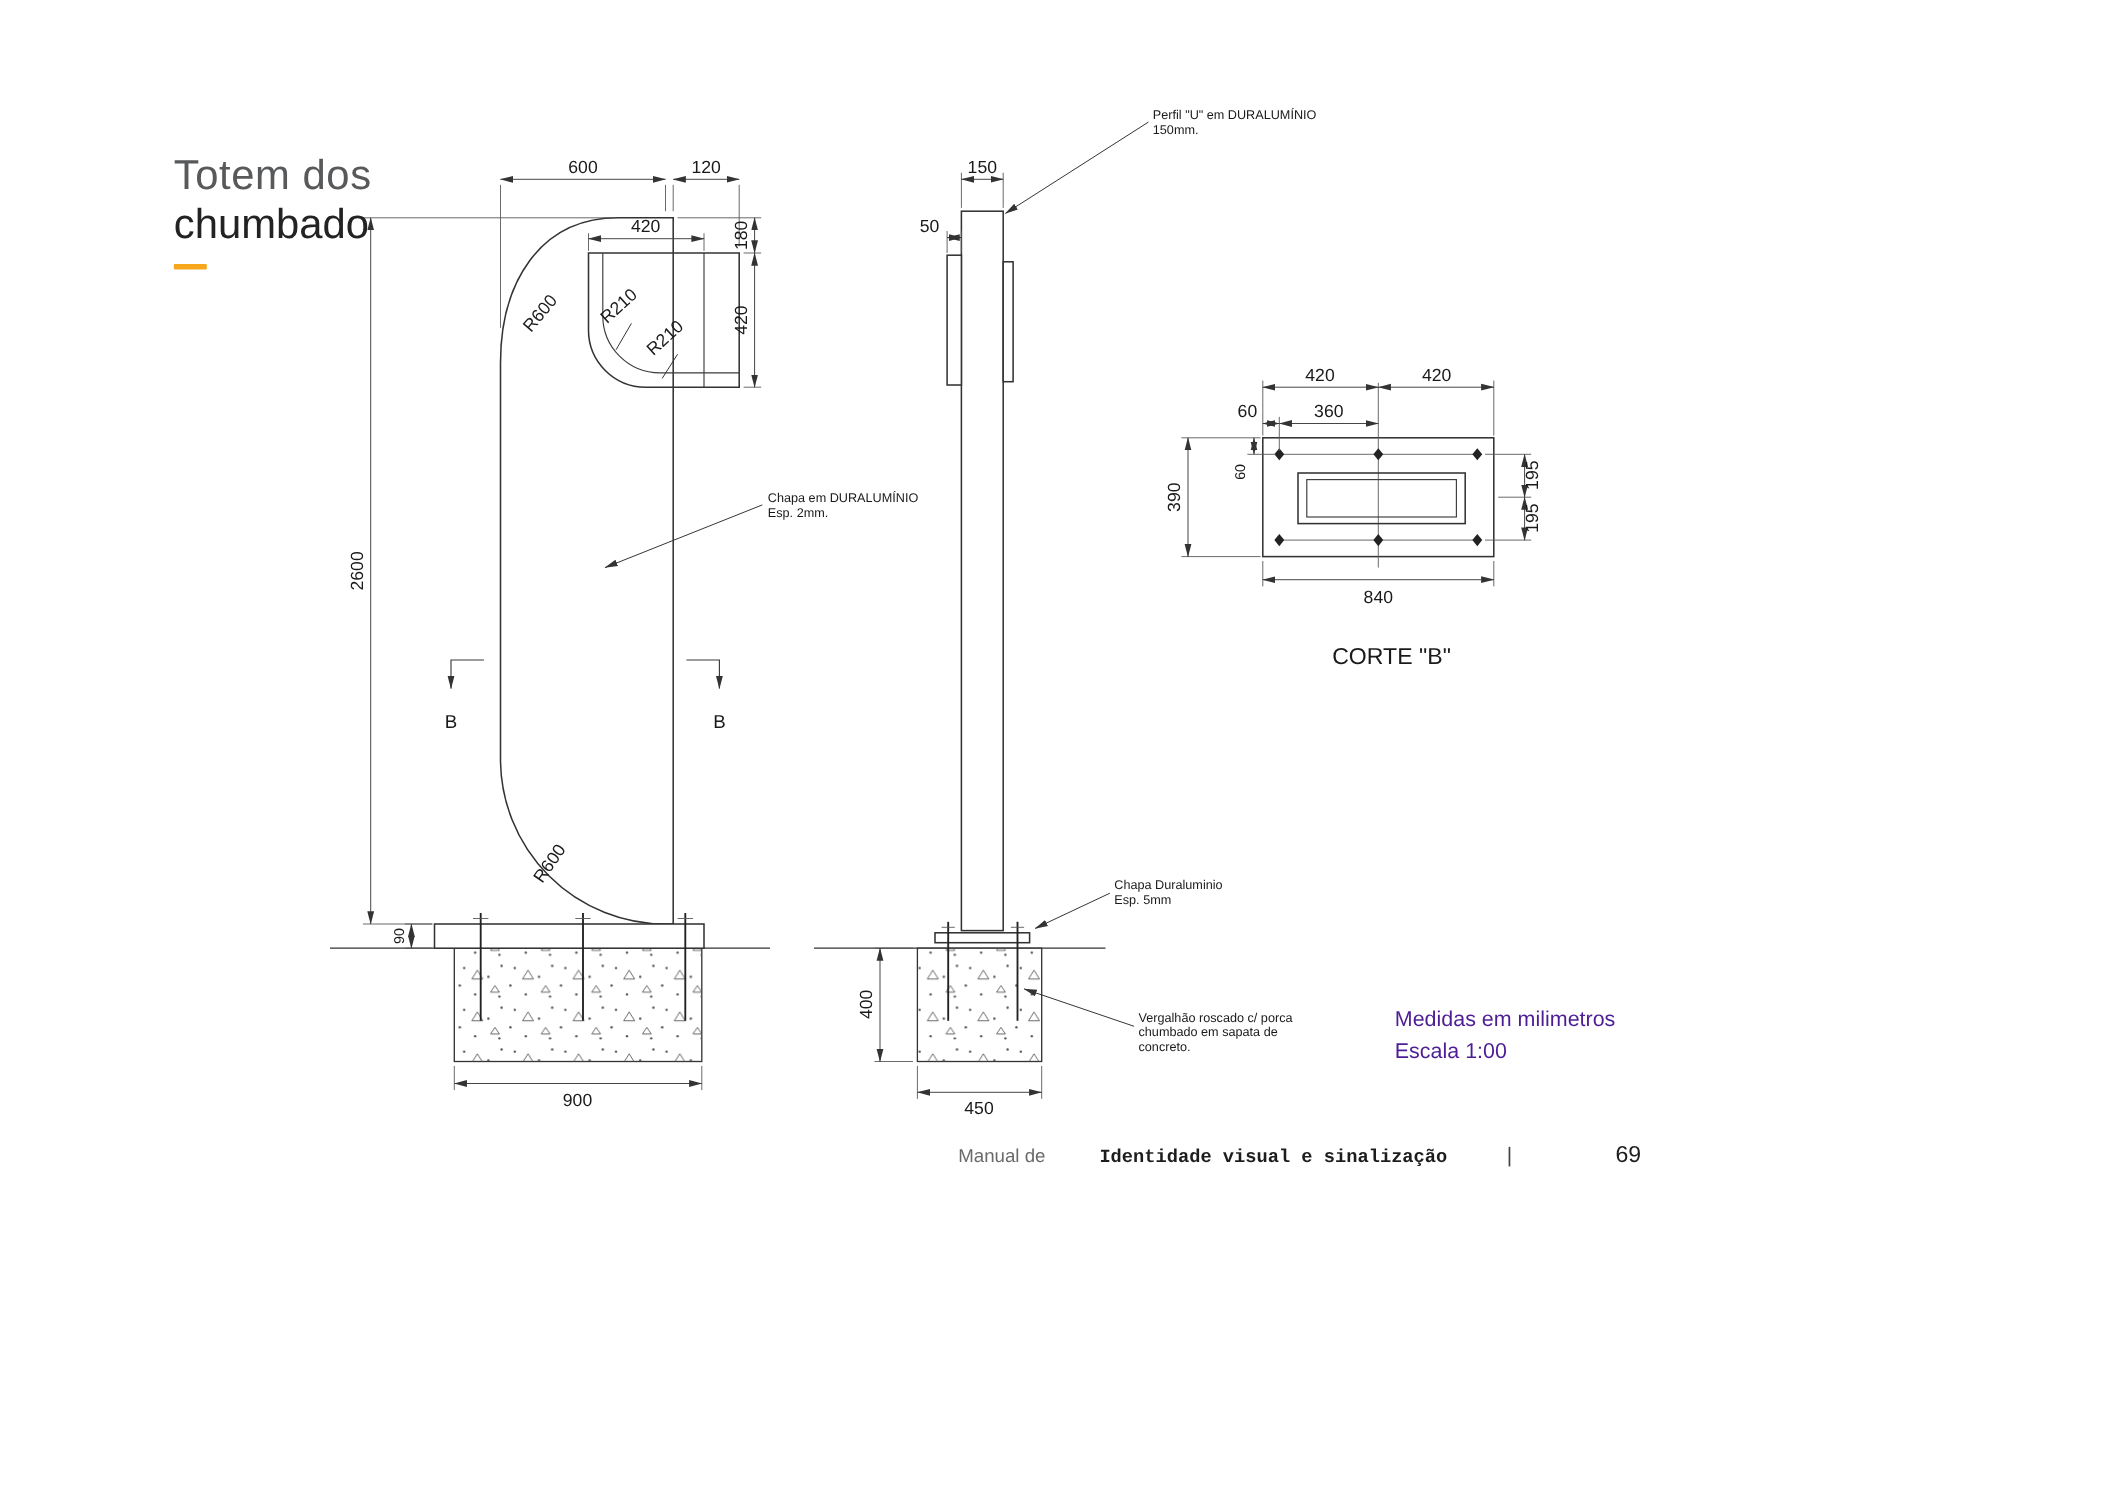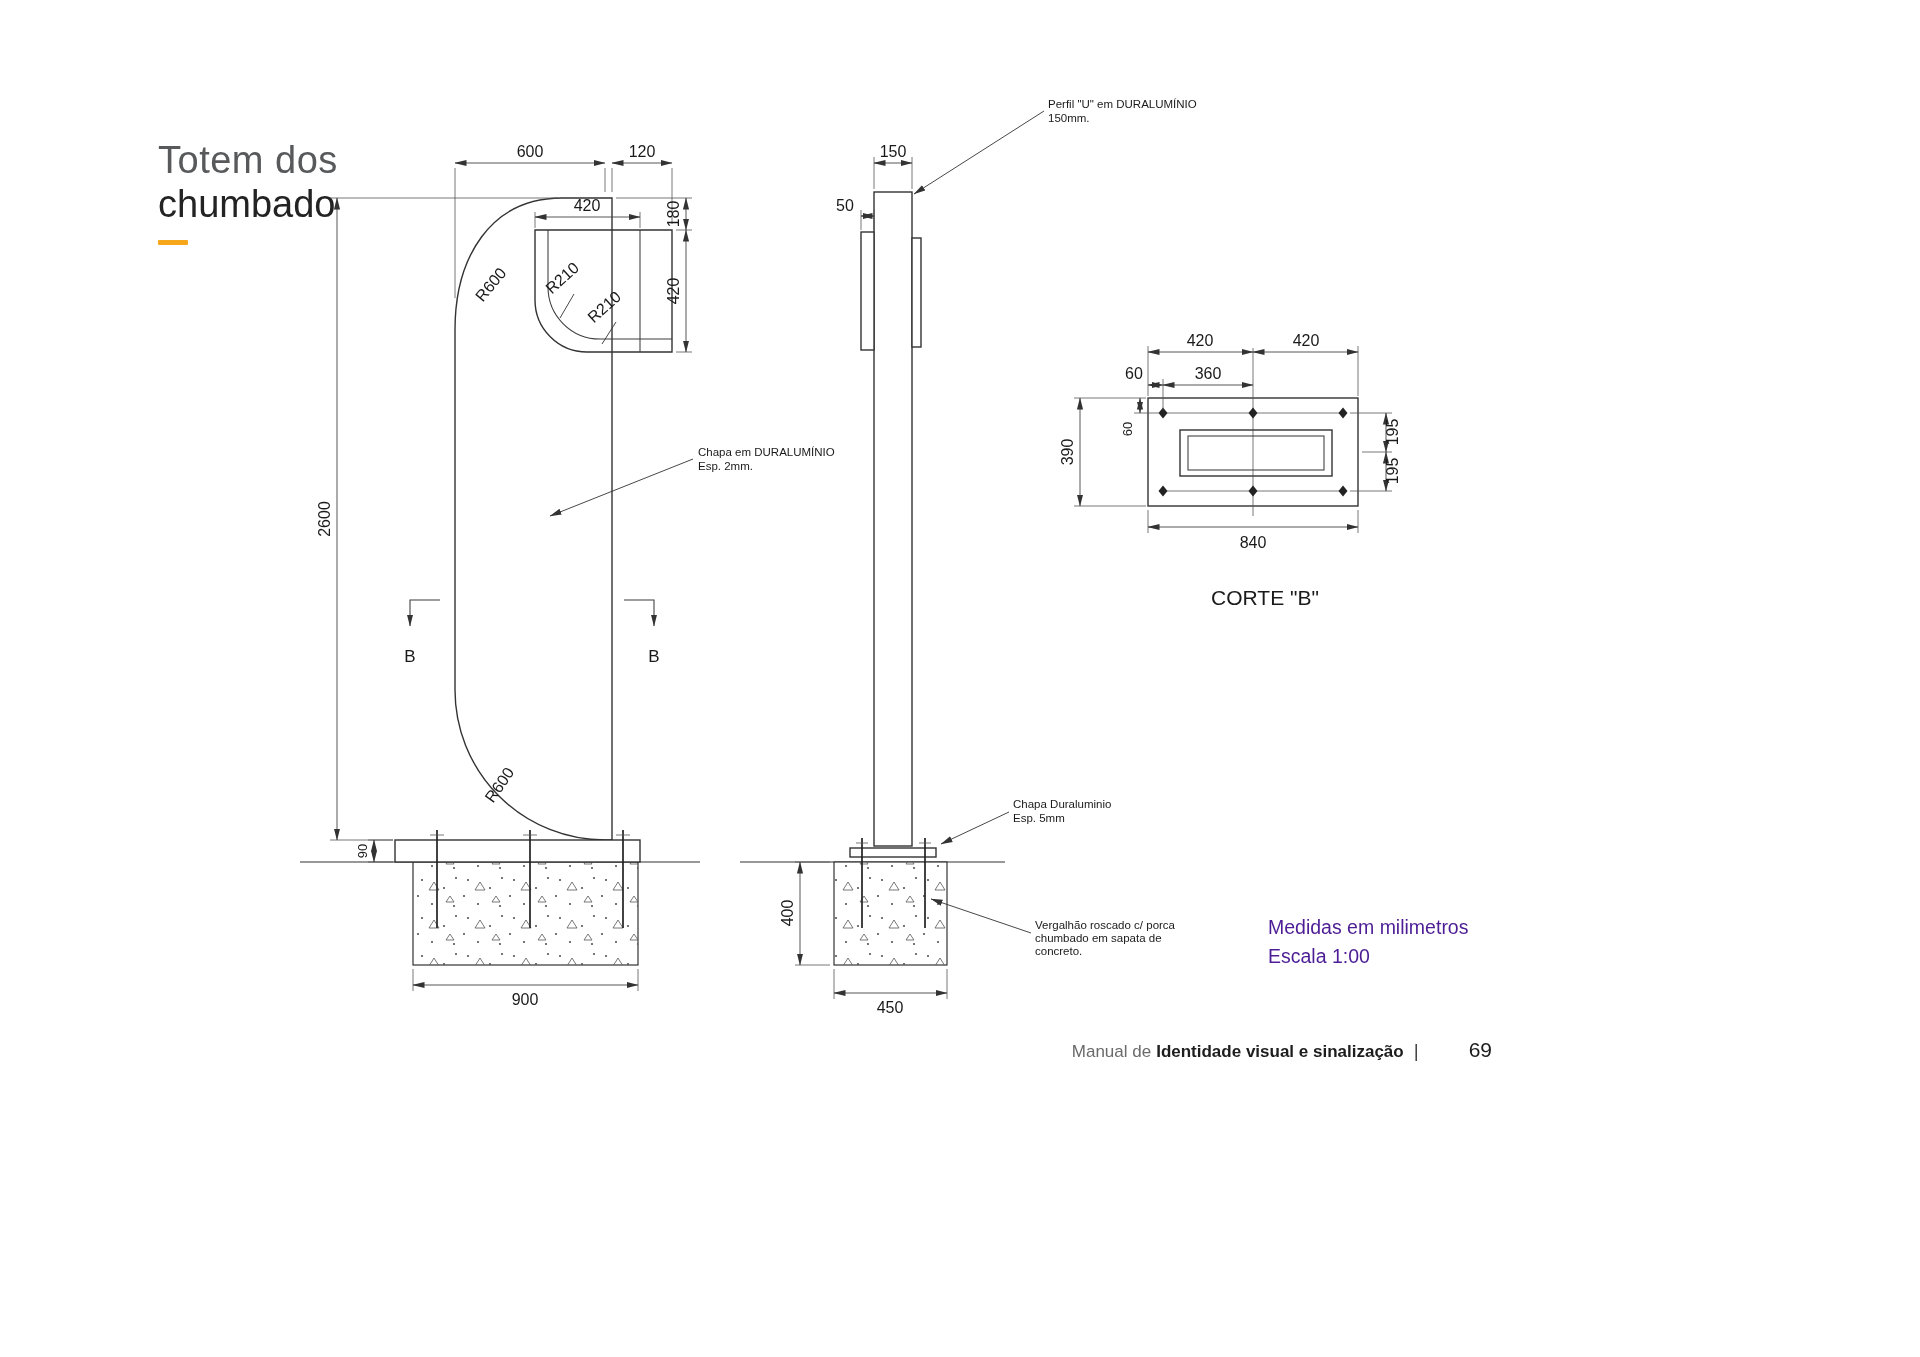--- a/index.html
+++ b/index.html
@@ -6,23 +6,23 @@
   .page{position:relative;width:1920px;height:1357px;background:#ffffff;overflow:hidden;
         font-family:"Liberation Sans",sans-serif;}
   .title-block{position:absolute;left:158px;top:90px;}
   .title-line1{font-size:38px;line-height:44px;color:#58595b;letter-spacing:.5px;margin-top:48px;}
   .title-line2{font-size:38px;line-height:44px;color:#232323;}
   .accent-dash{width:30px;height:5px;background:#F6A71C;margin-top:14px;border-radius:1px;}
   .drawing-svg{position:absolute;left:0;top:0;}
   .corte-title{position:absolute;left:1185px;top:586px;width:160px;text-align:center;
                font-size:21px;color:#1a1a1a;}
   .notes-block{position:absolute;left:1268px;top:913px;font-size:19.5px;color:#4c1d95;line-height:29px;}
-  .footer{position:absolute;top:1038px;right:428px;display:flex;align-items:baseline;font-size:17px;color:#222;}
+  .footer{position:absolute;top:1038px;right:428px;display:flex;align-items:baseline;font-size:17px;color:#222;gap:44px;}
   .footer .prefix{color:#6a6a6a;}
-  .footer .bold{font-weight:bold;color:#1d1d1d;margin-left:5px;}
+  .footer .bold{font-weight:bold;color:#1d1d1d;margin-left:5px;font-family:Liberation Mono, monospace;}
   .footer .sep{margin:0 10px;color:#444;font-weight:300;font-size:19px;}
   .footer .pagenum{font-size:21px;color:#1d1d1d;margin-left:40px;}
   
   .outline{fill:none;stroke:#333;stroke-width:1.4;}
   .outline-fill{fill:#fff;stroke:#333;stroke-width:1.4;}
   .thin{fill:none;stroke:#3c3c3c;stroke-width:1.05;}
   .ext{stroke:#555;stroke-width:0.8;fill:none;}
   .dimline{stroke:#444;stroke-width:0.9;fill:none;}
   .leader{stroke:#333;stroke-width:0.9;fill:none;}
   .ground{stroke:#333;stroke-width:1.2;}

